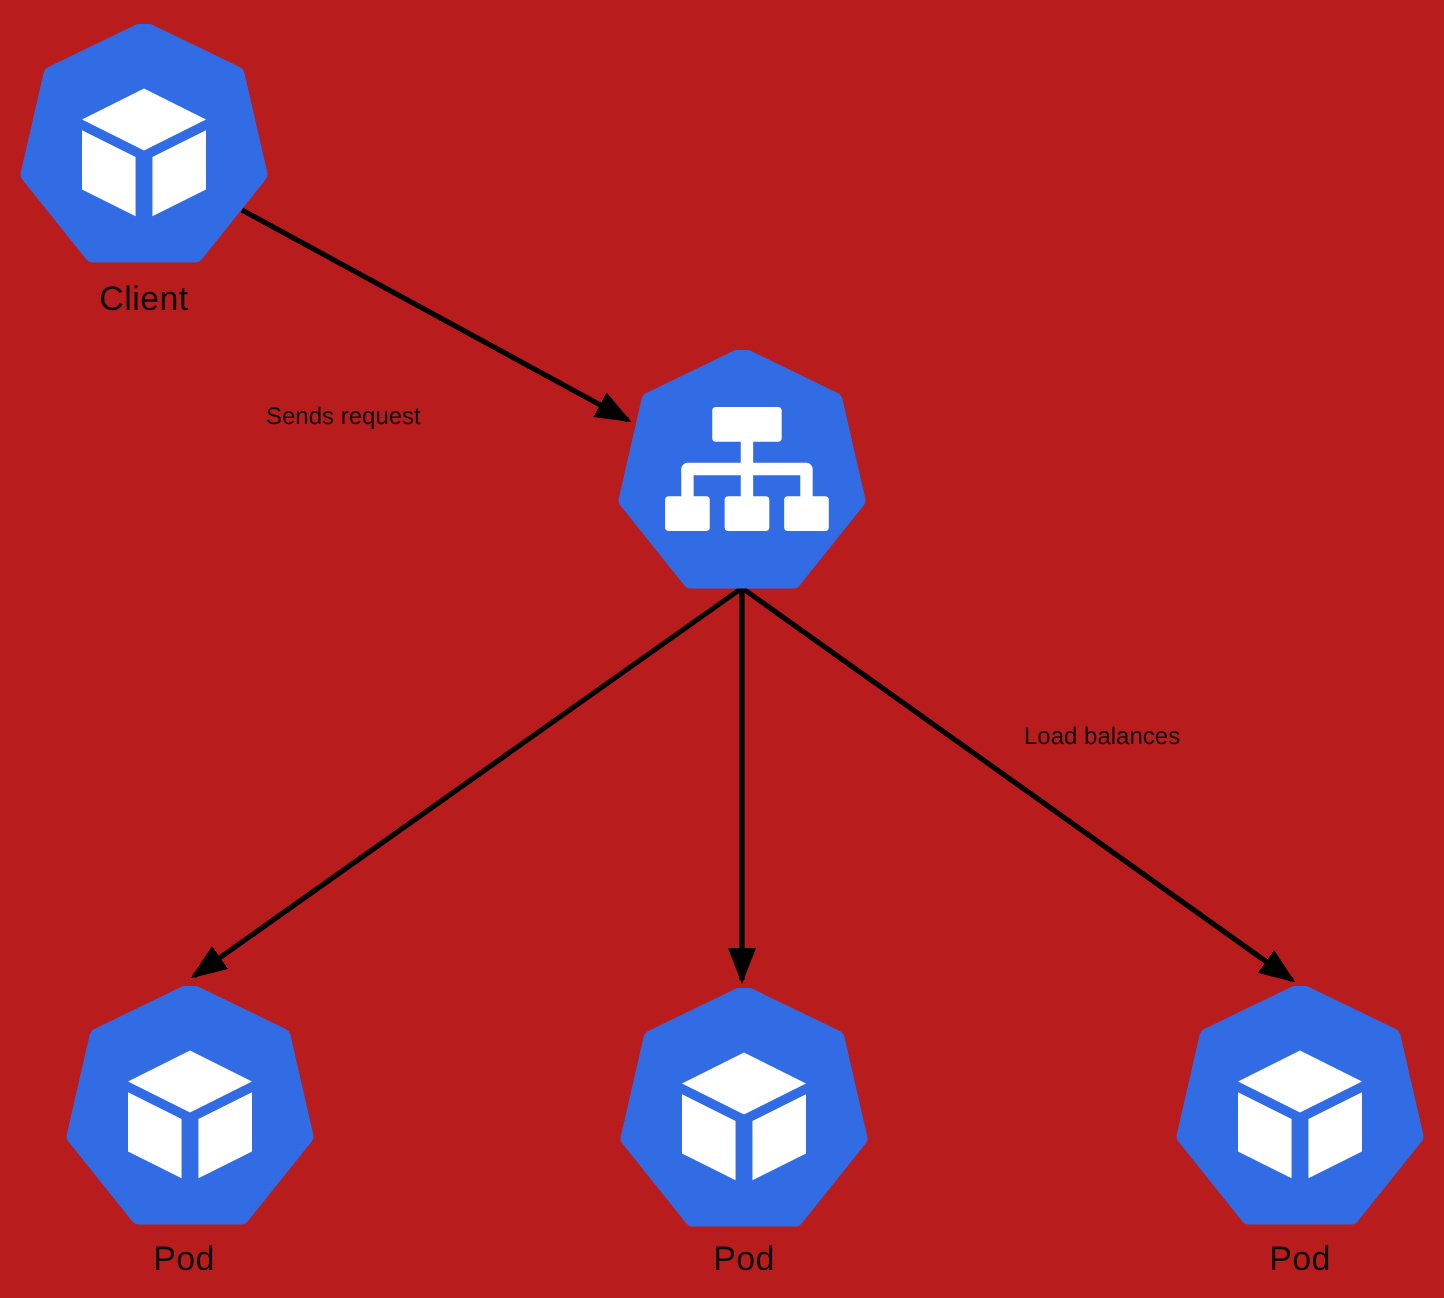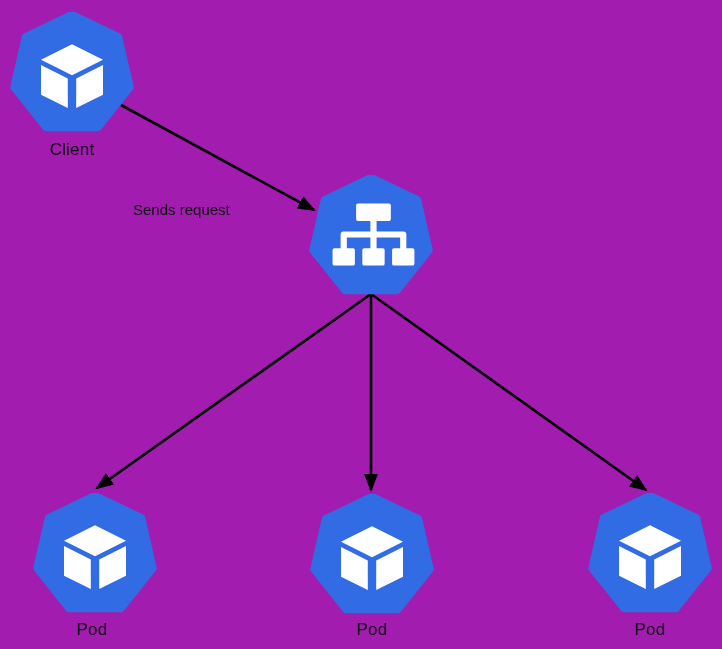--- a/index.html
+++ b/index.html
@@ -1,20 +1,20 @@
 <!DOCTYPE html>
 <html><head>
 <meta charset="utf-8">
 <style>
   html, body { margin: 0; padding: 0; background: #ffffff; }
   .diagram {
     position: relative;
     width: 722px;
     height: 649px;
-    background: #a21caf;
+    background: #b91c1c;
     overflow: hidden;
     font-family: "Liberation Sans", sans-serif;
   }
   .layer {
     position: absolute;
     left: 0; top: 0;
   }
   .node-icon {
     position: absolute;
     width: 124px;
@@ -23,21 +23,21 @@
   .node-label {
     position: absolute;
     width: 124px;
     text-align: center;
     font-size: 17px;
     color: #0d0d0d;
     letter-spacing: 0.2px;
   }
   .edge-label {
     position: absolute;
-    font-size: 15px;
+    font-size: 12px;
     color: #0d0d0d;
     white-space: nowrap;
   }
   .watermark {
     position: absolute;
     left: 576px;
     top: 620px;
     font-size: 16px;
     color: #c4c4c4;
     white-space: nowrap;
@@ -97,15 +97,16 @@
 
   <svg class="node-icon" style="left:588px; top:493px;" viewBox="0 0 100 100">
     <polygon points="50,2 87.5,20.1 96.8,60.7 70.8,93.2 29.2,93.2 3.2,60.7 12.5,20.1" fill="#326CE5" stroke="#326CE5" stroke-width="6" stroke-linejoin="round"></polygon>
     <polygon points="50,26 75,38.5 50,51 25,38.5" fill="#ffffff"></polygon>
     <polygon points="25,42.8 46.6,53.6 46.6,77.5 25,66.7" fill="#ffffff"></polygon>
     <polygon points="75,42.8 53.4,53.6 53.4,77.5 75,66.7" fill="#ffffff"></polygon>
   </svg>
   <div class="node-label" style="left:588px; top:620px;">Pod</div>
 
   <div class="edge-label" style="left:133px; top:201px;">Sends request</div>
+  <div class="edge-label" style="left:512px; top:361px;">Load balances</div>
 
 
 </div>
 
 </body></html>

